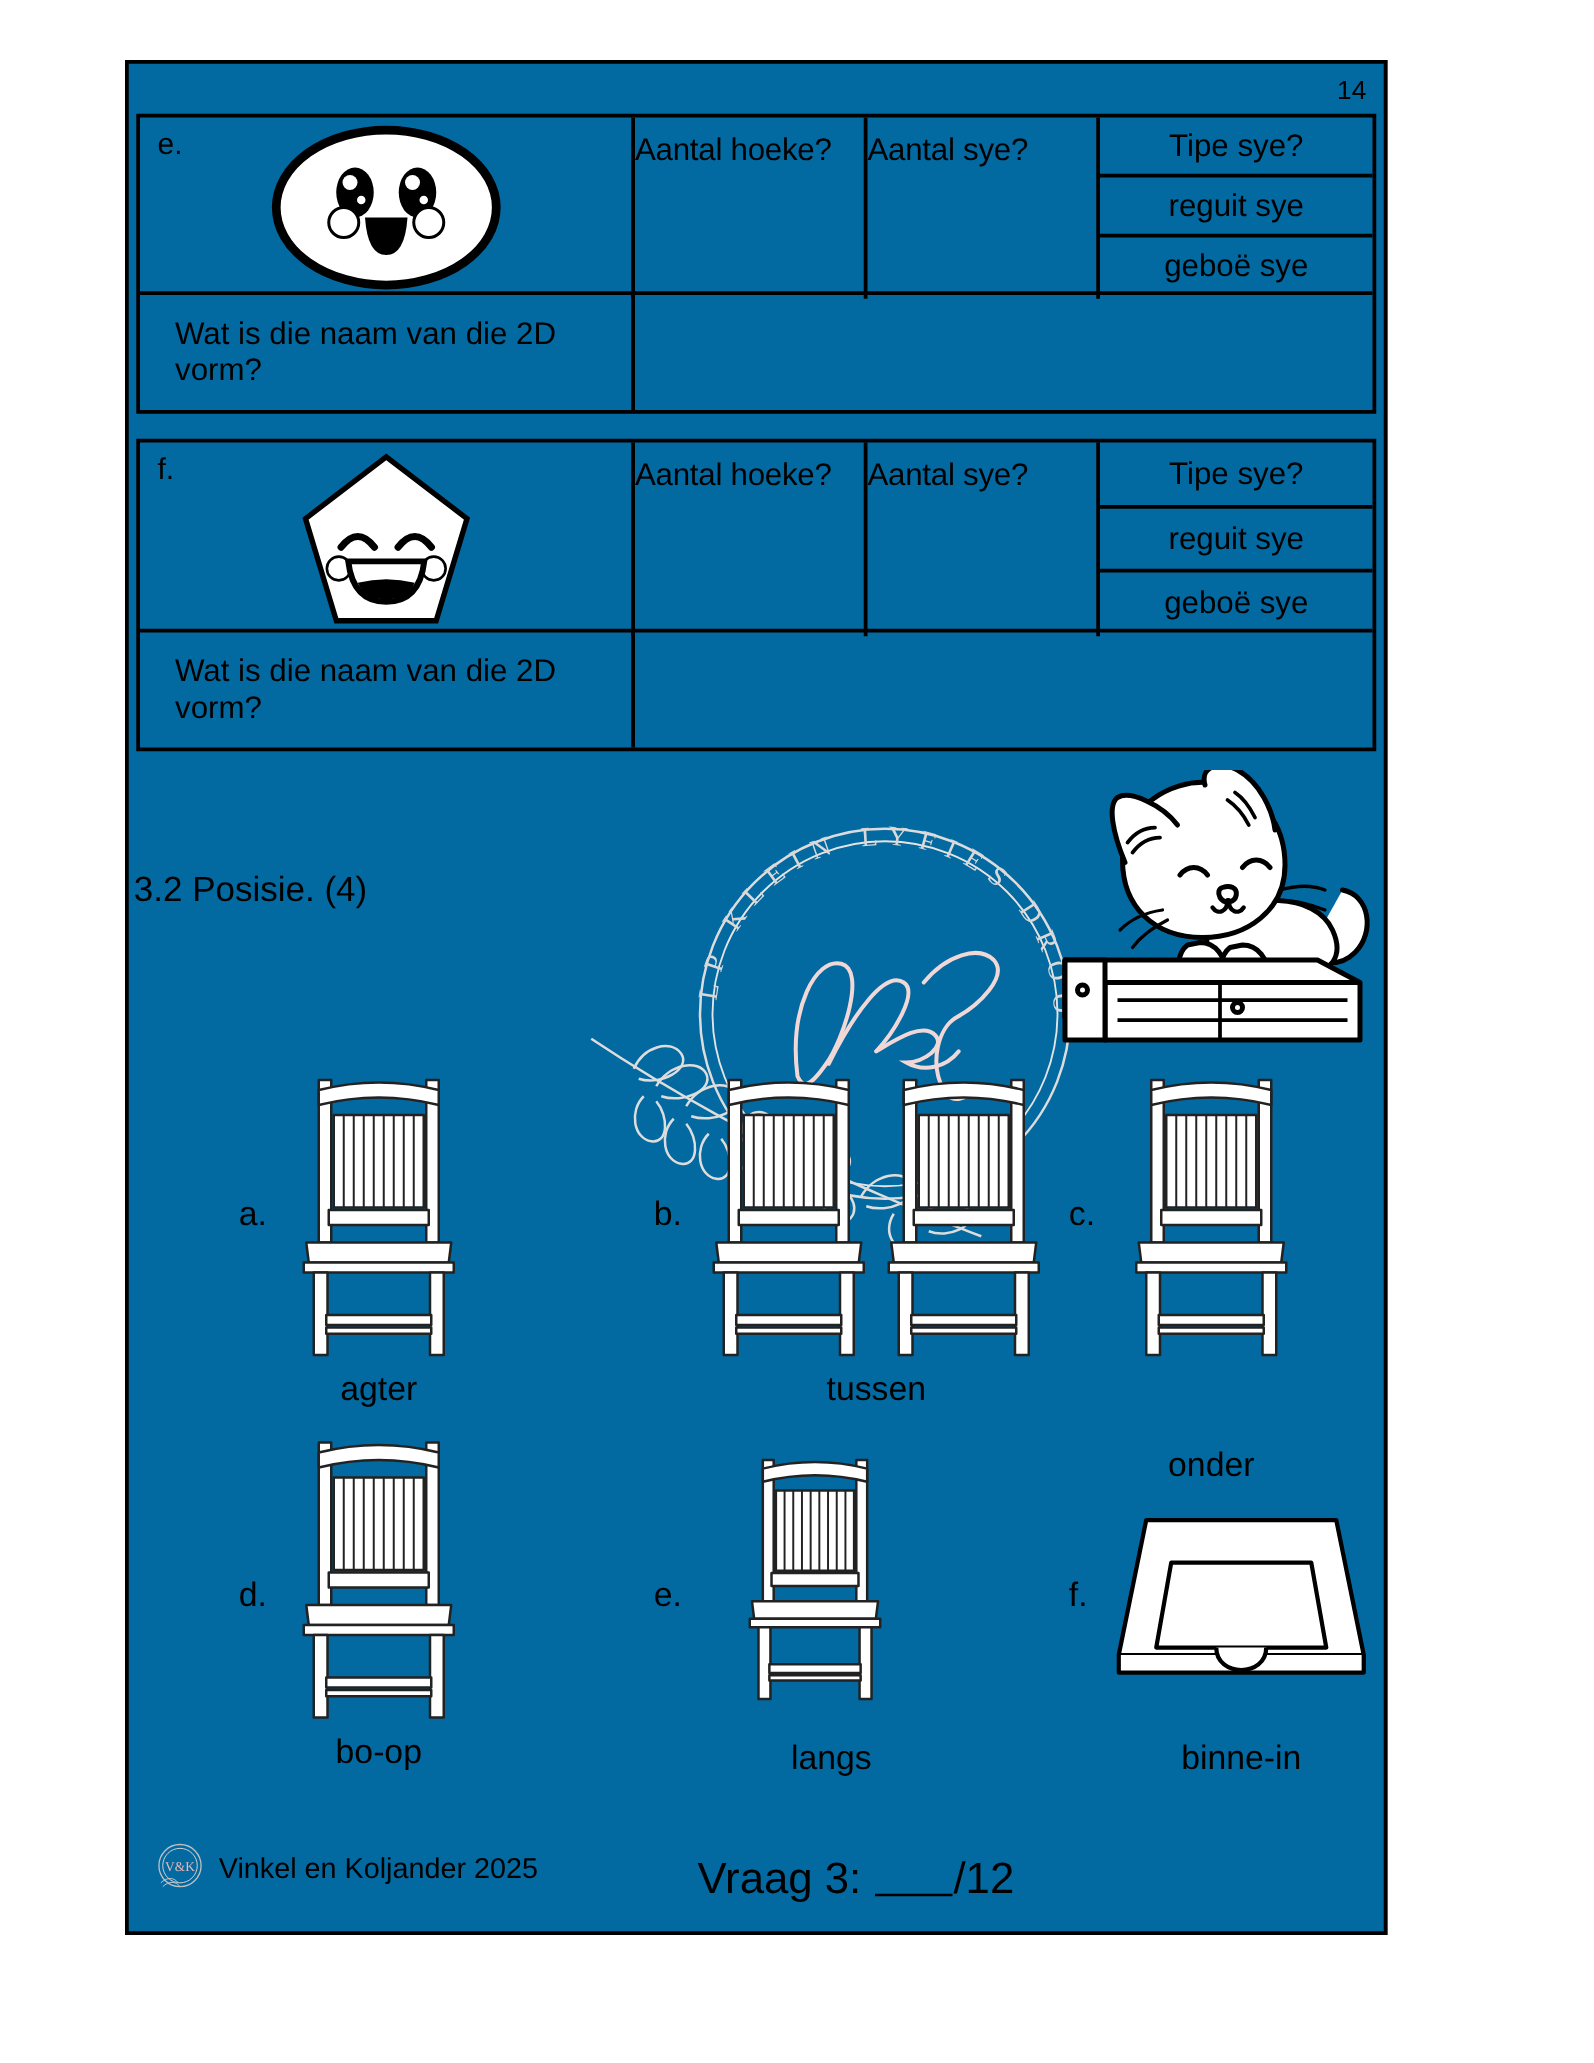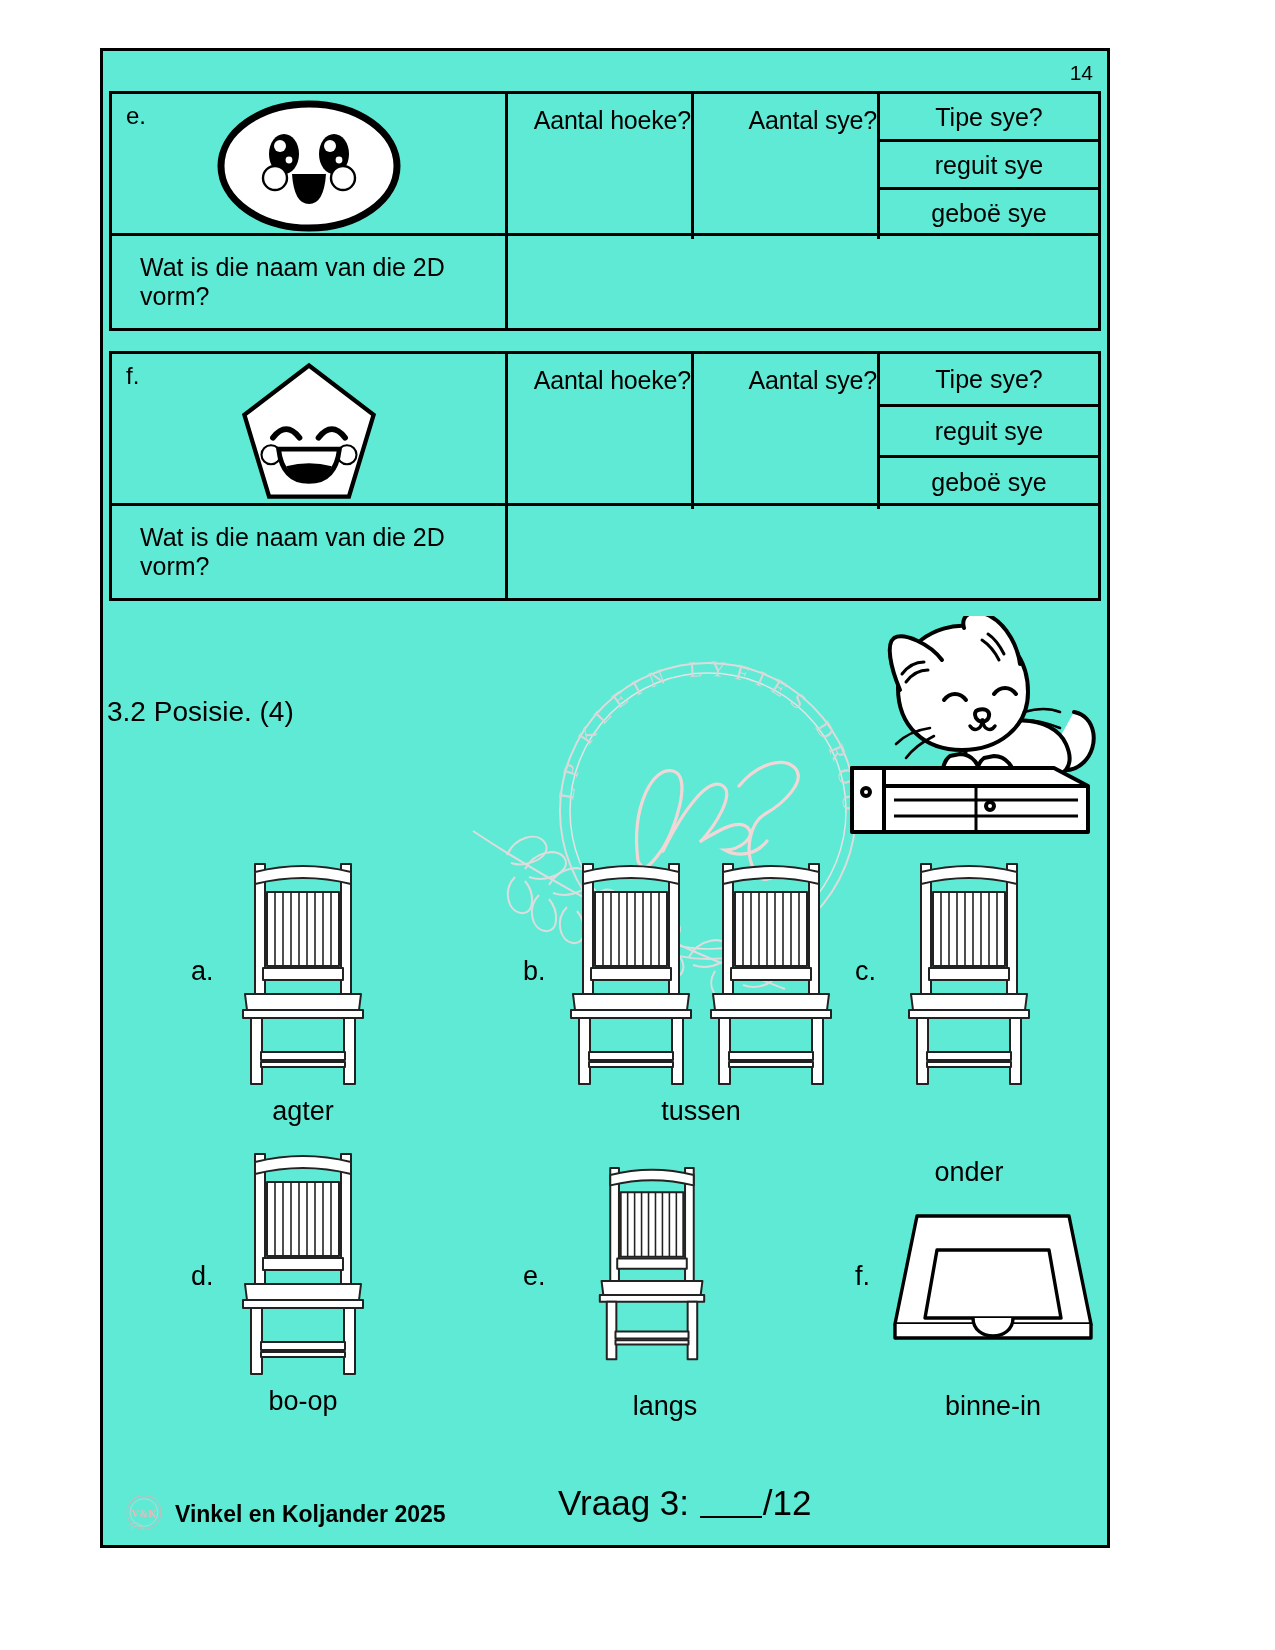--- a/index.html
+++ b/index.html
@@ -25,21 +25,21 @@
 
   
   .page-frame {
     position: absolute;
     left: 100px;
     top: 48px;
     width: 1010px;
     height: 1500px;
     border: 3px solid #000;
     box-sizing: border-box;
-    background: #5eead4;
+    background: #0369a1;
   }
 
   .page-number {
     position: absolute;
     right: 14px;
     top: 10px;
     font-size: 21px;
     font-family: "Liberation Sans", sans-serif;
     color: #000;
   }
@@ -97,21 +97,21 @@
     align-items: center;
     justify-content: center;
   }
   .st-col {
     width: 186px;
     border-right: 3px solid #000;
     box-sizing: border-box;
     position: relative;
   }
   .st-col-head {
-    text-align: right;
+    text-align: left;
     font-size: 25px;
     padding-top: 12px;
     letter-spacing: -0.2px;
   }
   .st-type {
     flex: 1;
     box-sizing: border-box;
     display: flex;
     flex-direction: column;
   }
@@ -177,26 +177,25 @@
   .item-label {
     position: absolute;
     font-size: 27px;
     text-align: center;
   }
 
   
   .footer-brand {
     position: absolute;
     left: 18px;
-    bottom: 8px;
+    bottom: 28px;
     display: flex;
     align-items: center;
     gap: 8px;
     z-index: 4;
-    font-weight: bold;
   }
   .brand-text {
     font-size: 23px;
     font-family: "Liberation Sans", sans-serif;
   }
   .footer-total {
     position: absolute;
     left: 455px;
     bottom: 22px;
     font-size: 35px;

